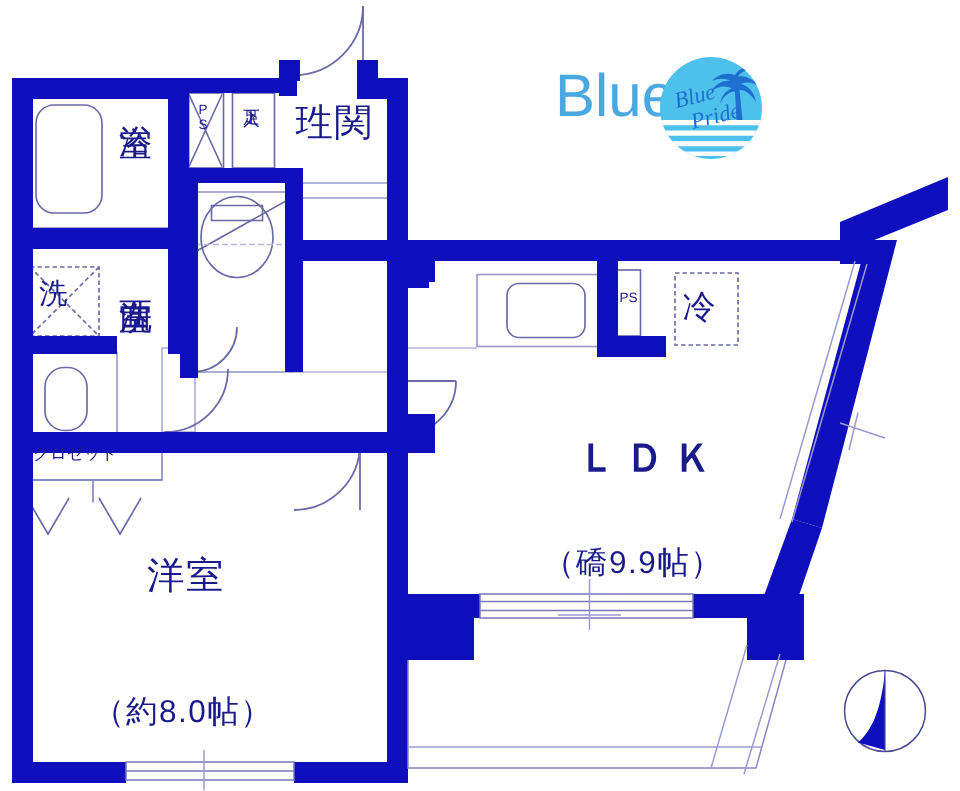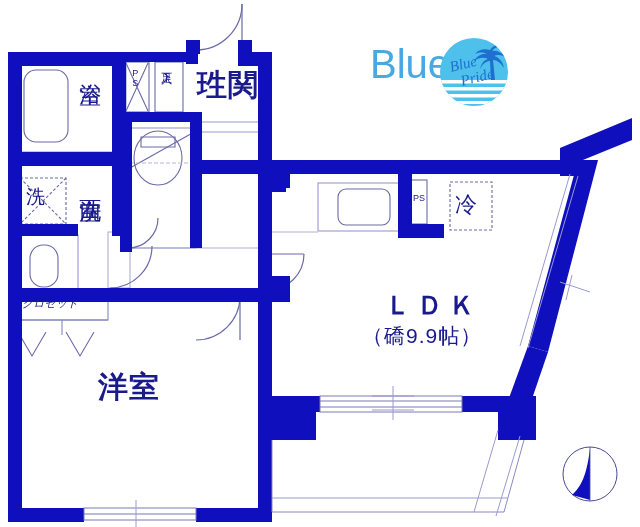--- a/index.html
+++ b/index.html
@@ -27,23 +27,22 @@
   .room-label {
     position: absolute;
     color: #1a1a8c;
     white-space: nowrap;
     text-align: center;
     line-height: 1.15;
     font-family: "Liberation Sans", sans-serif;
     pointer-events: none;
   }
   .lbl-big {
-    font-size: 30px;
+    font-size: 25px;
     letter-spacing: 1px;
-    font-weight: bold;
   }
   .lbl-med {
     font-size: 22px;
   }
   .lbl-small {
     font-size: 19px;
   }
   .lbl-tiny {
     font-size: 11px;
     letter-spacing: 0px;
@@ -58,20 +57,21 @@
   .lbl-ldk {
     font-size: 26px;
     font-weight: bold;
     letter-spacing: 6px;
     color: #1a1a8c;
   }
   .lbl-sub {
     font-size: 21px;
     letter-spacing: 1px;
     color: #1a1a8c;
+    margin-top: 40px;
   }
   .logo-wrap {
     position: absolute;
     left: 370px;
     top: 36px;
     width: 150px;
     height: 72px;
     text-align: right;
   }
   .logo-text {
@@ -253,26 +253,27 @@
   <div class="room-label lbl-micro vertical" style="left:130px; top:68px;">PS</div>
 
   <div class="room-label lbl-tiny vertical" style="left:160px; top:64px;">下足入</div>
 
   <div class="room-label lbl-big" style="left:197px; top:68px;">珄関</div>
 
   <div class="room-label lbl-micro" style="left:413px; top:193px;">PS</div>
 
   <div class="room-label lbl-med" style="left:455px; top:192px;">冷</div>
 
-  <div class="room-label lbl-tiny" style="left:22px; top:297px;font-style:italic;">クロゼット</div>
+  <div class="room-label lbl-tiny" style="left:22px; top:297px;">クロゼット</div>
 
   <div class="room-label lbl-ldk" style="left:385px; top:291px;">ＬＤＫ</div>
   <div class="room-label lbl-sub" style="left:362px; top:324px;">（礄9.9帖）</div>
 
   <div class="room-label lbl-big" style="left:98px; top:370px;">洋室</div>
+  <div class="room-label lbl-sub" style="left:62px; top:423px;">（約8.0帖）</div>
 
 
   <div class="logo-wrap">
     <div class="logo-text">Blue</div>
     <svg class="logo-badge" viewBox="0 0 72 72">
       <defs>
         <clipPath id="badgeClip">
             <circle cx="36" cy="36" r="34"></circle>
           </clipPath>
       </defs>

